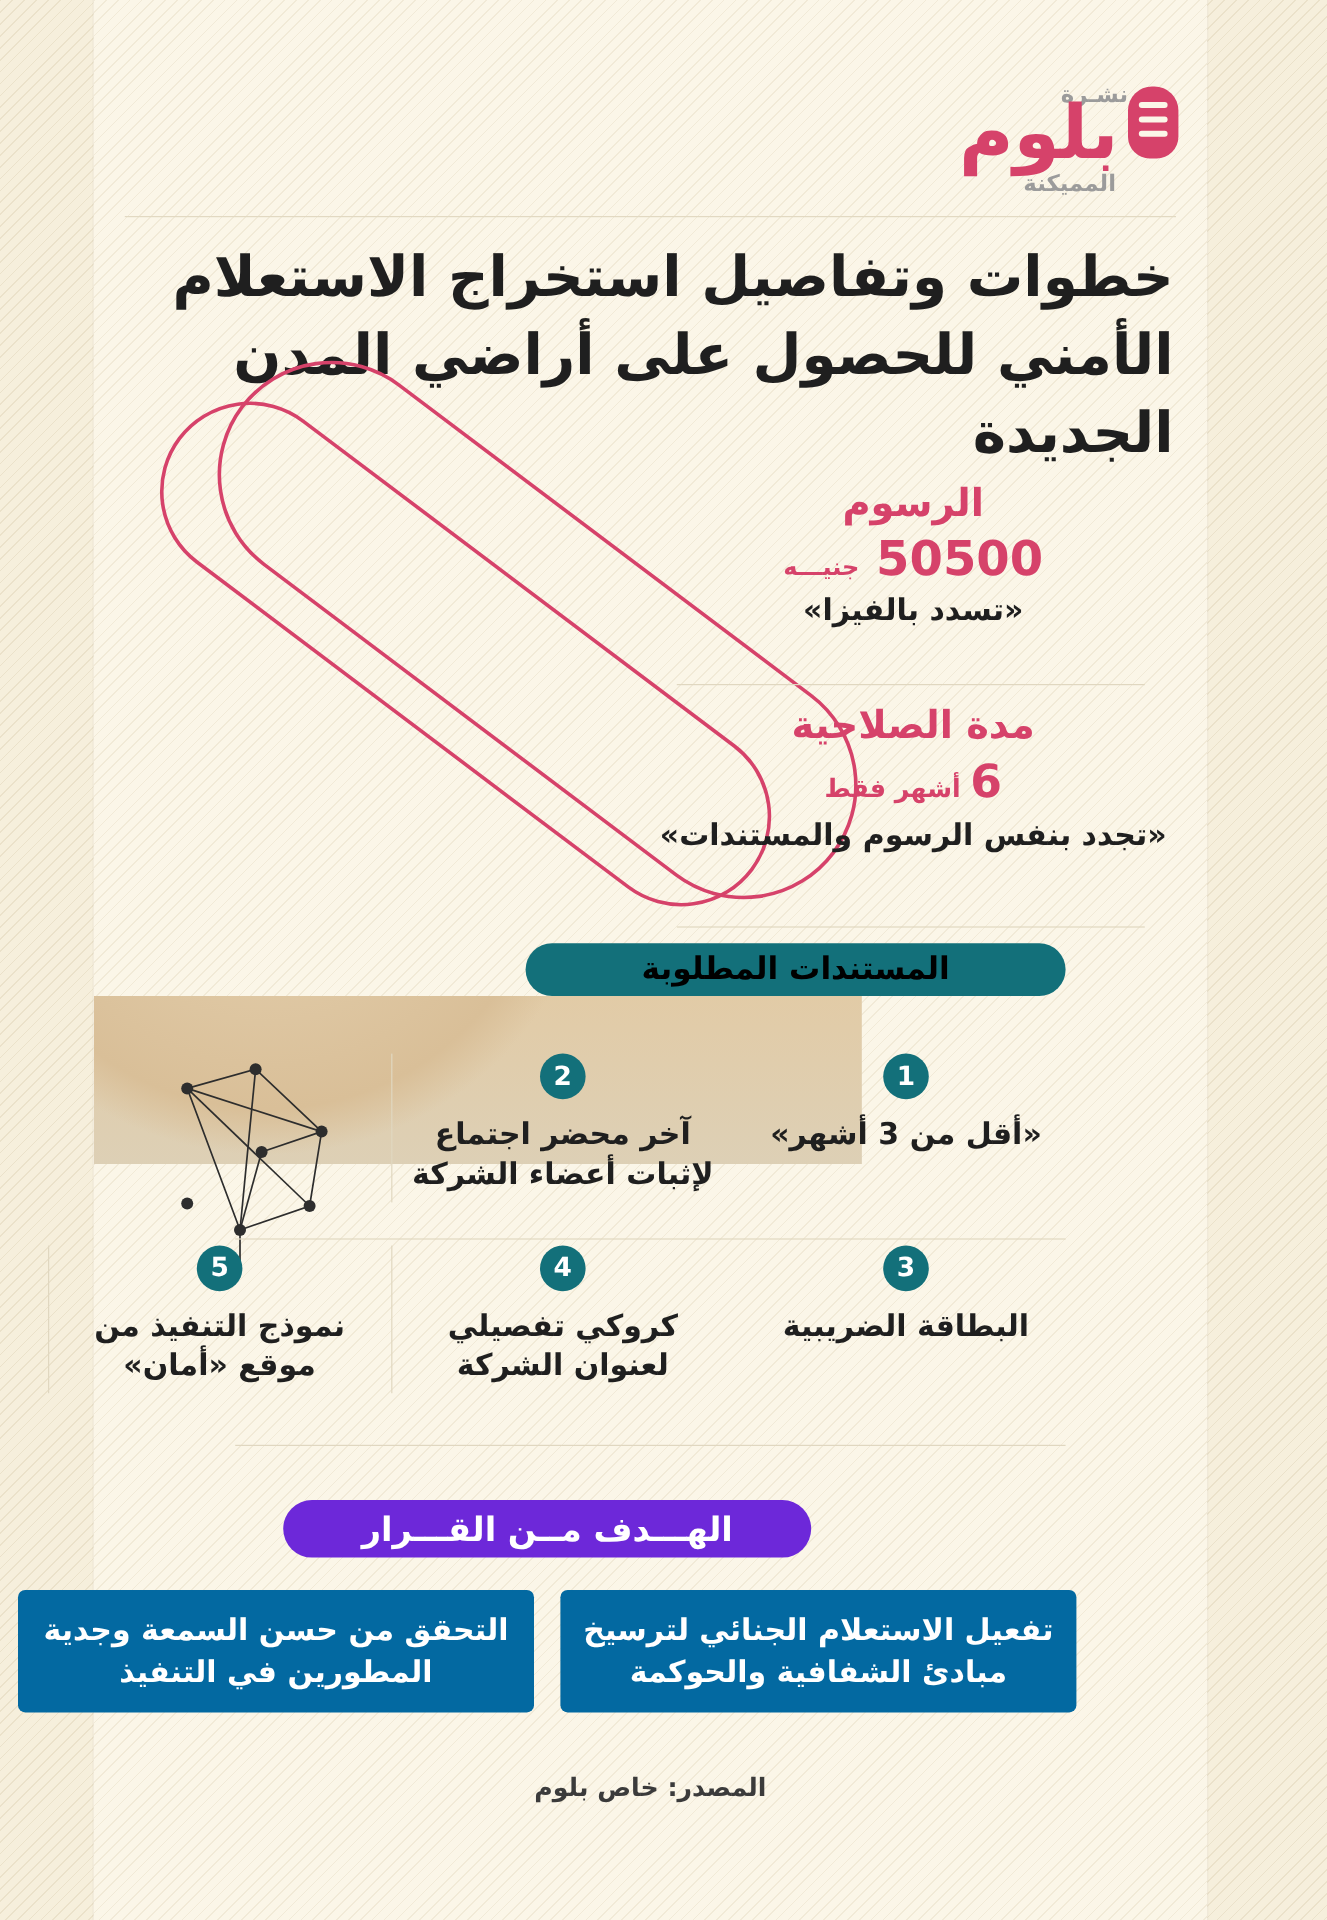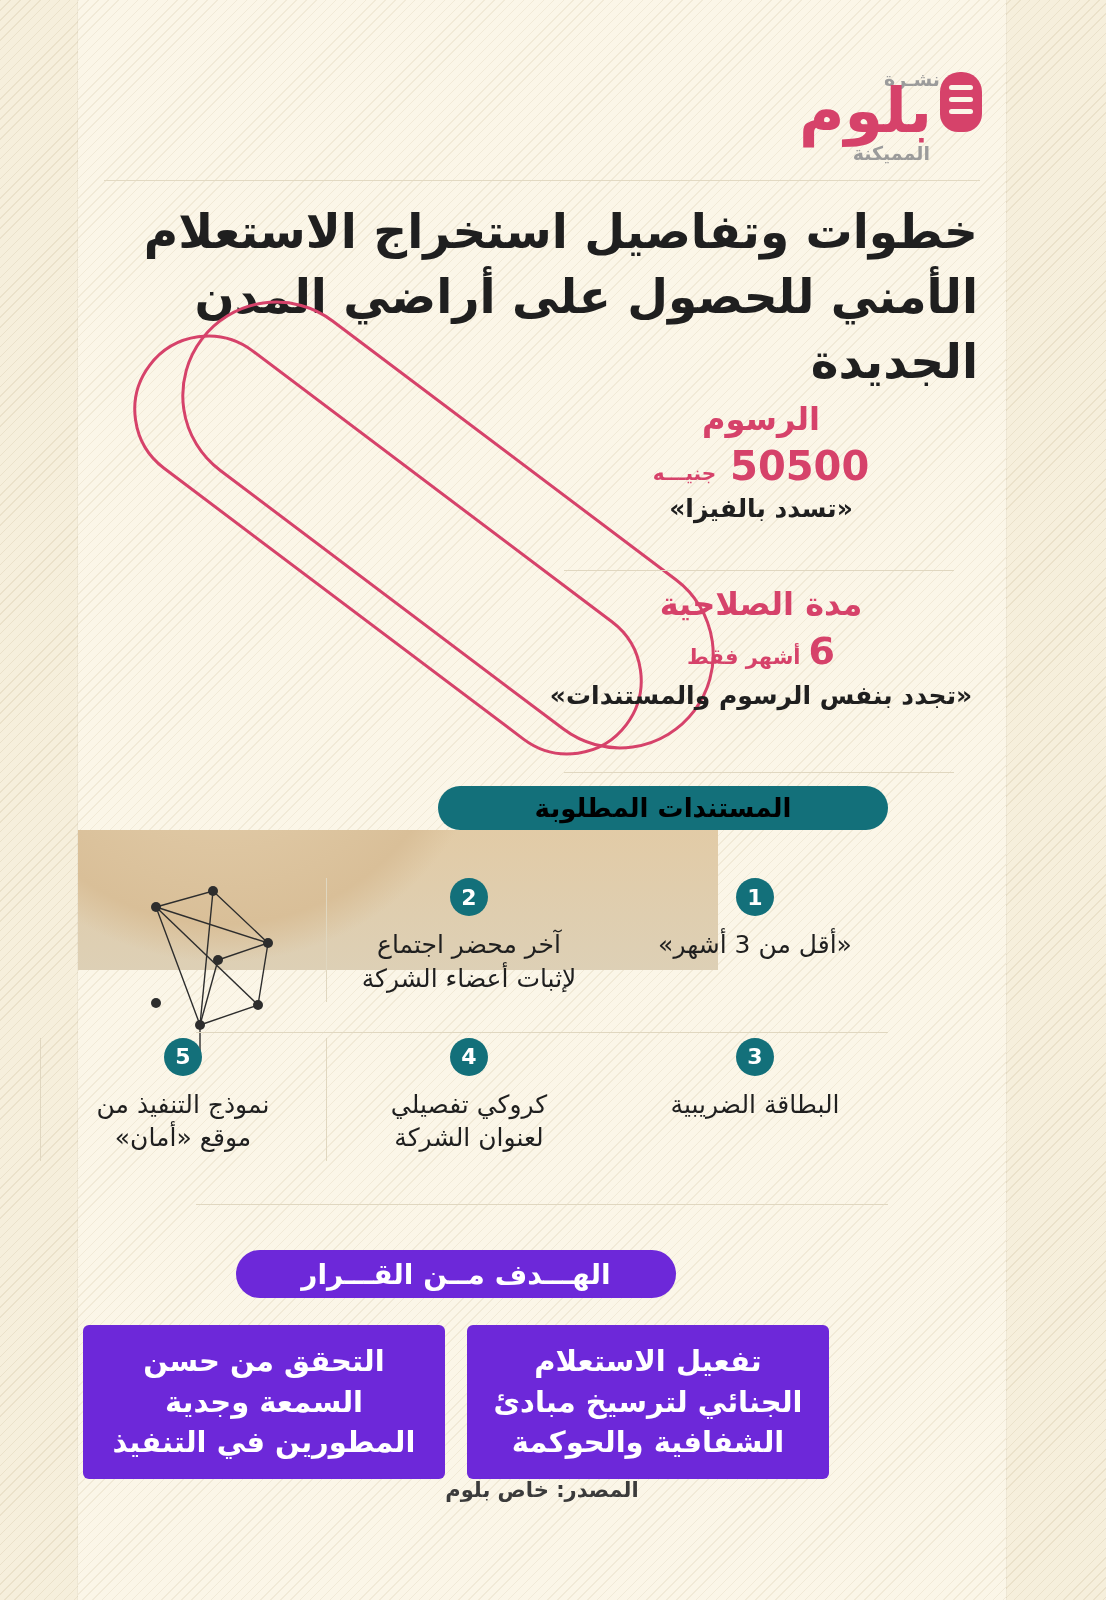--- a/index.html
+++ b/index.html
@@ -232,21 +232,21 @@
     width: 1px; background: #e0d7c0;
   }
   .doc-num {
     width: 38px; height: 38px; border-radius: 50%;
     background: #13707a; color: #fff;
     font-size: 22px; font-weight: bold;
     display: flex; align-items: center; justify-content: center;
     margin: 0 auto 12px auto;
   }
   .doc-text {
-    font-size: 25px; font-weight: normal; color: #1f1f1f; line-height: 1.35;
+    font-size: 25px; font-weight: bold; color: #1f1f1f; line-height: 1.35;
   }
   .doc-text .q { display: block; }
   .row-rule {
     position: absolute; right: 118px; left: 118px;
     height: 1px; background: #e0d7c0;
   }
   .rr1 { top: 1032px; }
   .rr2 { top: 1204px; }
 
   
@@ -262,26 +262,26 @@
     display: flex; align-items: center; justify-content: center;
   }
   .goal-cards {
     position: absolute;
     right: 100px; top: 1325px;
     width: 900px;
     display: flex; justify-content: center; gap: 22px;
     direction: rtl;
   }
   .goal-card {
-    width: 362px; min-height: 100px;
-    background: #6d28d9;
+    width: 430px; min-height: 100px;
+    background: #0369a1;
     color: #fff;
     border-radius: 6px;
     padding: 16px 18px;
-    font-size: 29px; font-weight: bold;
+    font-size: 25px; font-weight: bold;
     line-height: 1.4;
     text-align: center;
     display: flex; align-items: center; justify-content: center;
   }
 
   .source {
     position: absolute;
     right: 0; left: 0; top: 1478px;
     text-align: center;
     font-size: 21px; font-weight: bold; color: #3b3b3b;

